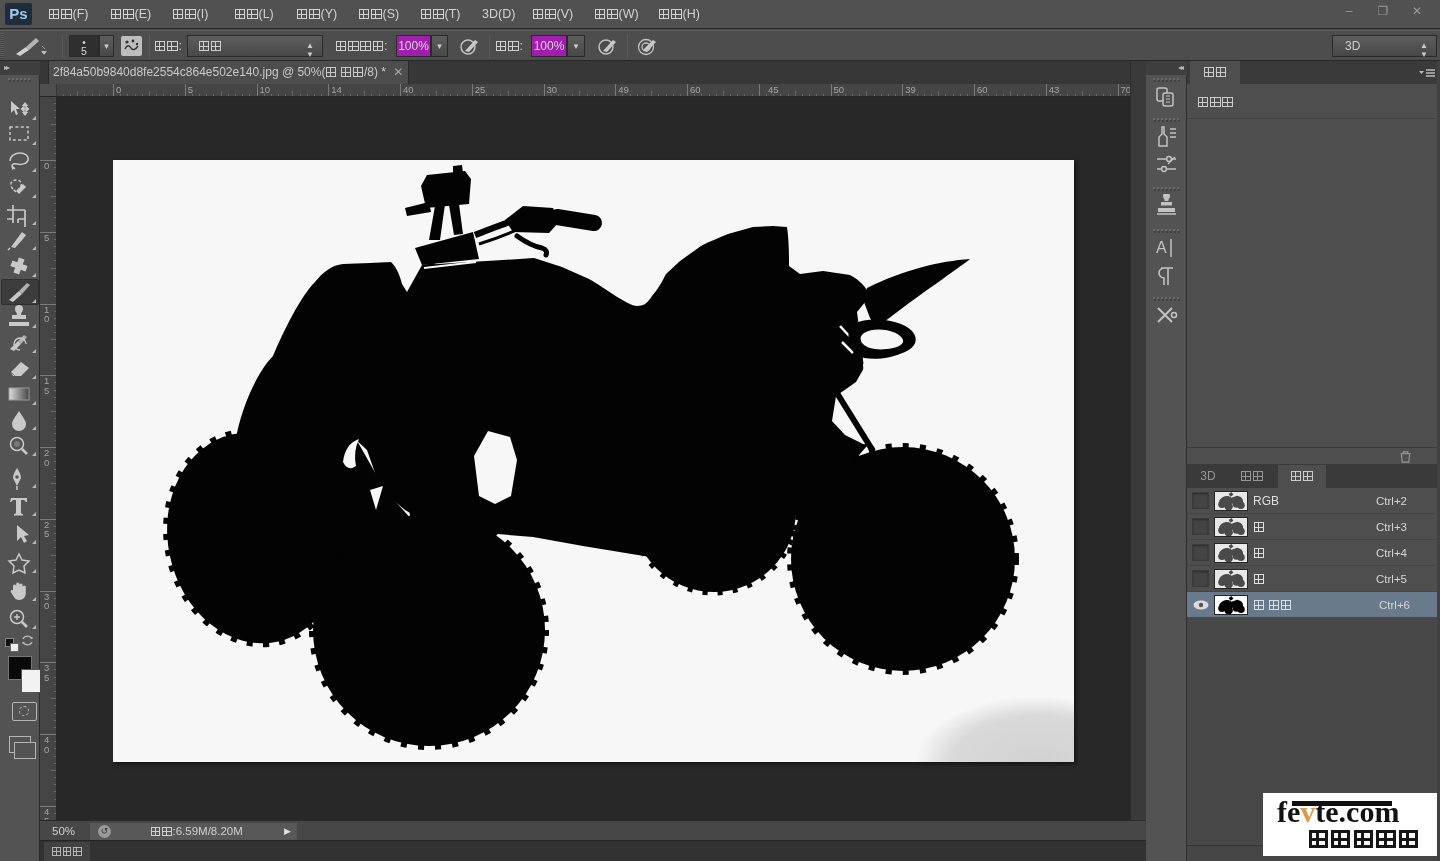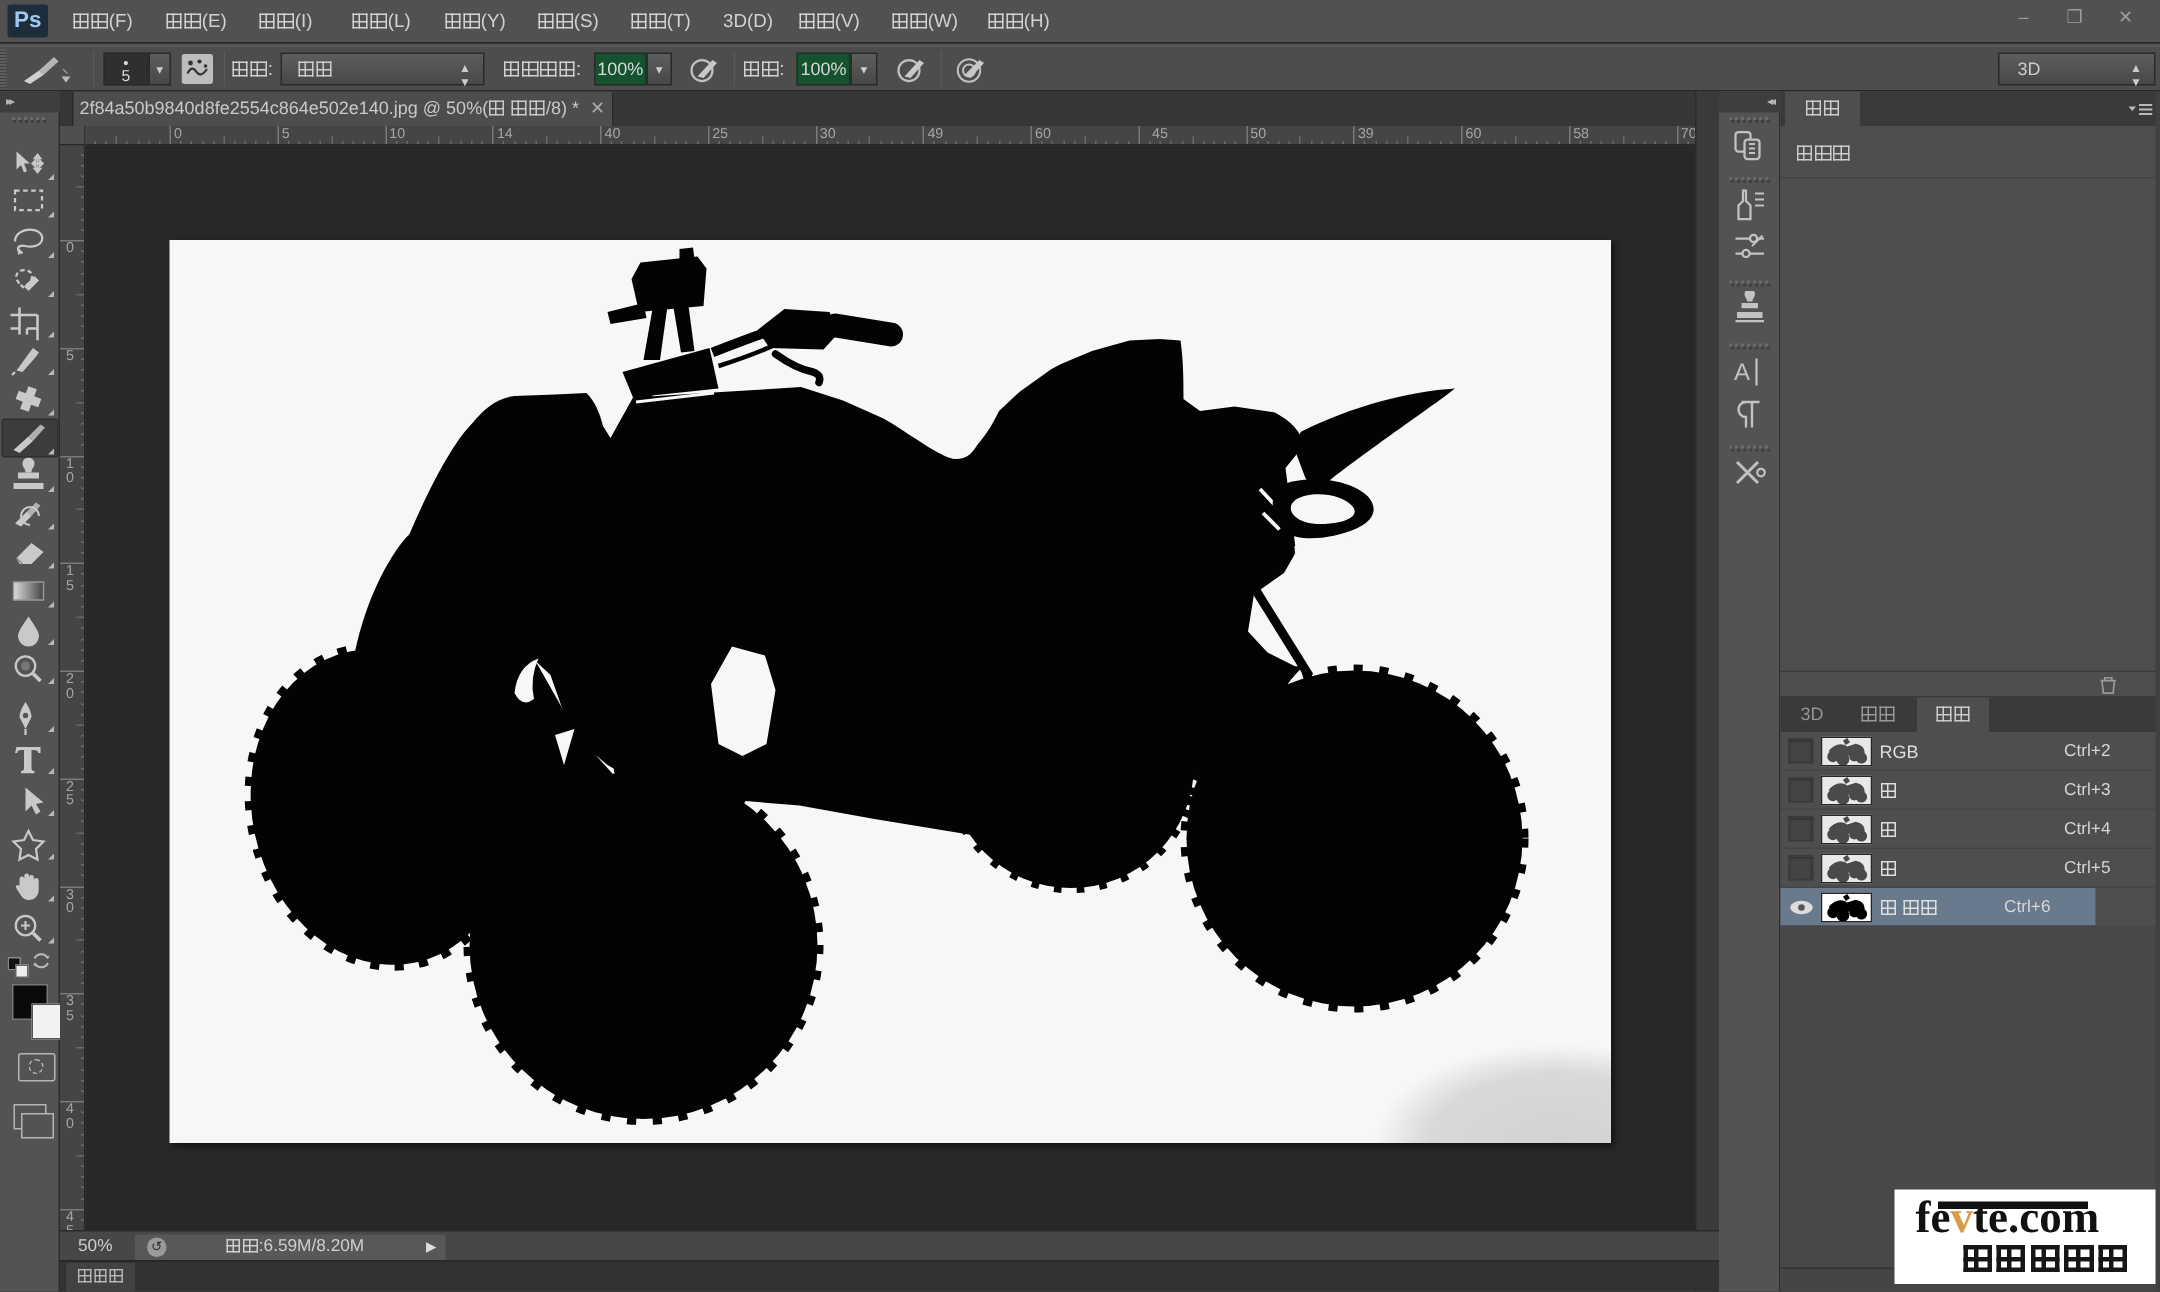--- a/index.html
+++ b/index.html
@@ -7,21 +7,21 @@
 .cj{display:inline-block;width:.84em;height:.8em;margin:0 .07em;vertical-align:-.06em;background-image:linear-gradient(currentColor,currentColor),linear-gradient(currentColor,currentColor),linear-gradient(currentColor,currentColor),linear-gradient(currentColor,currentColor),linear-gradient(currentColor,currentColor),linear-gradient(currentColor,currentColor);background-repeat:no-repeat;background-size:100% .09em,100% .09em,100% .09em,.09em 100%,.09em 100%,.09em 100%;background-position:0 0,0 55%,0 100%,0 0,45% 0,100% 0}
 
 #menubar{position:absolute;left:0;top:0;width:1440px;height:29px;background:#515151;border-bottom:1px solid #272727}
 #pslogo{position:absolute;left:5px;top:3px;width:27px;height:22px;background:#1e2d3a;color:#9fc9ef;font-size:15px;font-weight:bold;text-align:center;line-height:22px;border-radius:2px}
 .mitem{position:absolute;top:0;height:28px;line-height:28px;color:#d2d2d2;font-size:12.5px;white-space:nowrap}
 #winbtns{position:absolute;right:3px;top:4px;width:105px;height:17px;color:#9c9c9c;font-size:12px}
 #winbtns span{display:inline-block;width:34px;text-align:center;line-height:15px}
 
 #optbar{position:absolute;left:0;top:30px;width:1440px;height:31px;background:#4d4d4d;border-top:1px solid #5e5e5e;border-bottom:1px solid #272727}
 .sep{position:absolute;top:3px;height:24px;width:1px;background:#404040;border-right:1px solid #5a5a5a}
-.obox{position:absolute;top:4px;height:22px;background:#14532d;border:1px solid #2a2a2a;color:#d8d8d8;font-size:12px;text-align:center}
+.obox{position:absolute;top:4px;height:22px;background:#a21caf;border:1px solid #2a2a2a;color:#d8d8d8;font-size:12px;text-align:center}
 .obtn{position:absolute;top:4px;height:22px;background:linear-gradient(#5d5d5d,#484848);border:1px solid #2a2a2a;color:#ccc;font-size:9px;text-align:center;line-height:20px}
 .olbl{position:absolute;top:0;height:31px;line-height:31px;color:#d0d0d0;font-size:12.5px;white-space:nowrap}
 
 #toolbox{position:absolute;left:0;top:61px;width:40px;height:800px;background:#535353;border-right:1px solid #2c2c2c}
 #tbhead{position:absolute;left:0;top:0;width:40px;height:14px;background:#3e3e3e;color:#b5b5b5;font-size:8px;line-height:14px;padding-left:4px;letter-spacing:-2px}
 .tool{position:absolute;left:3px;width:34px;height:24px}
 .tool svg{position:absolute;left:0;top:0}
 .fly{position:absolute;right:1px;bottom:1px;width:0;height:0;border-left:4px solid transparent;border-bottom:4px solid #b9b9b9}
 #toolsel{position:absolute;left:1px;top:218px;width:38px;height:26px;background:#3c3c3c;border:1px solid #2f2f2f;border-radius:2px}
 
@@ -410,21 +410,21 @@
     <div class="abs" style="left:924.2px;top:10px;width:1px;height:3px;background:#6a6a6a"></div>
     <div class="abs" style="left:931.4px;top:10px;width:1px;height:3px;background:#6a6a6a"></div>
     <div class="abs" style="left:938.5px;top:10px;width:1px;height:3px;background:#6a6a6a"></div>
     <div class="abs" style="left:945.7px;top:10px;width:1px;height:3px;background:#6a6a6a"></div>
     <div class="abs" style="left:952.9px;top:7px;width:1px;height:6px;background:#6a6a6a"></div>
     <div class="abs" style="left:960.0px;top:10px;width:1px;height:3px;background:#6a6a6a"></div>
     <div class="abs" style="left:967.2px;top:10px;width:1px;height:3px;background:#6a6a6a"></div>
     <div class="abs" style="left:974.4px;top:10px;width:1px;height:3px;background:#6a6a6a"></div>
     <div class="abs" style="left:981.6px;top:10px;width:1px;height:3px;background:#6a6a6a"></div>
     <div class="abs" style="left:988.8px;top:0;width:1px;height:13px;background:#7a7a7a"></div>
-    <span class="rnum" style="left:991.8px;top:0px">58</span>
+    <span class="rnum" style="left:991.8px;top:0px">43</span>
     <div class="abs" style="left:995.9px;top:10px;width:1px;height:3px;background:#6a6a6a"></div>
     <div class="abs" style="left:1003.1px;top:10px;width:1px;height:3px;background:#6a6a6a"></div>
     <div class="abs" style="left:1010.3px;top:10px;width:1px;height:3px;background:#6a6a6a"></div>
     <div class="abs" style="left:1017.5px;top:10px;width:1px;height:3px;background:#6a6a6a"></div>
     <div class="abs" style="left:1024.6px;top:7px;width:1px;height:6px;background:#6a6a6a"></div>
     <div class="abs" style="left:1031.8px;top:10px;width:1px;height:3px;background:#6a6a6a"></div>
     <div class="abs" style="left:1039.0px;top:10px;width:1px;height:3px;background:#6a6a6a"></div>
     <div class="abs" style="left:1046.2px;top:10px;width:1px;height:3px;background:#6a6a6a"></div>
     <div class="abs" style="left:1053.3px;top:10px;width:1px;height:3px;background:#6a6a6a"></div>
     <div class="abs" style="left:1060.5px;top:0;width:1px;height:13px;background:#7a7a7a"></div>
@@ -735,21 +735,21 @@
               <circle cx="14" cy="15" r="4.5"></circle>
               <circle cx="22" cy="13" r="3.6"></circle>
               <circle cx="27" cy="14" r="4"></circle>
               <path d="M4 9 C8 4 13 3 17 6 L23 4 C28 5 30 8 29 12 L7 13 Z"></path>
               <path d="M14 2 l3 -2 2 3 -3 2 z"></path>
             </g>
           </svg></div>
         <span class="chlbl"><i class="cj"></i></span>
         <span class="chsc">Ctrl+5</span>
       </div>
-      <div class="chrow" style="top:104px;background:#697a8d;width:210px;">
+      <div class="chrow" style="top:104px;background:#697a8d;width:253px;">
         <svg class="abs" style="left:6px;top:8px" width="16" height="10" viewBox="0 0 16 10">
           <ellipse cx="8" cy="5" rx="7.5" ry="4.5" fill="#dcdcdc"></ellipse>
           <circle cx="8" cy="5" r="2.2" fill="#555"></circle>
         </svg>
         <div class="thumb"><svg width="32" height="18" viewBox="0 0 33 19" style="background:#fff">
             <g fill="#000">
               <circle cx="7" cy="13" r="4"></circle>
               <circle cx="14" cy="15" r="4.5"></circle>
               <circle cx="22" cy="13" r="3.6"></circle>
               <circle cx="27" cy="14" r="4"></circle>

